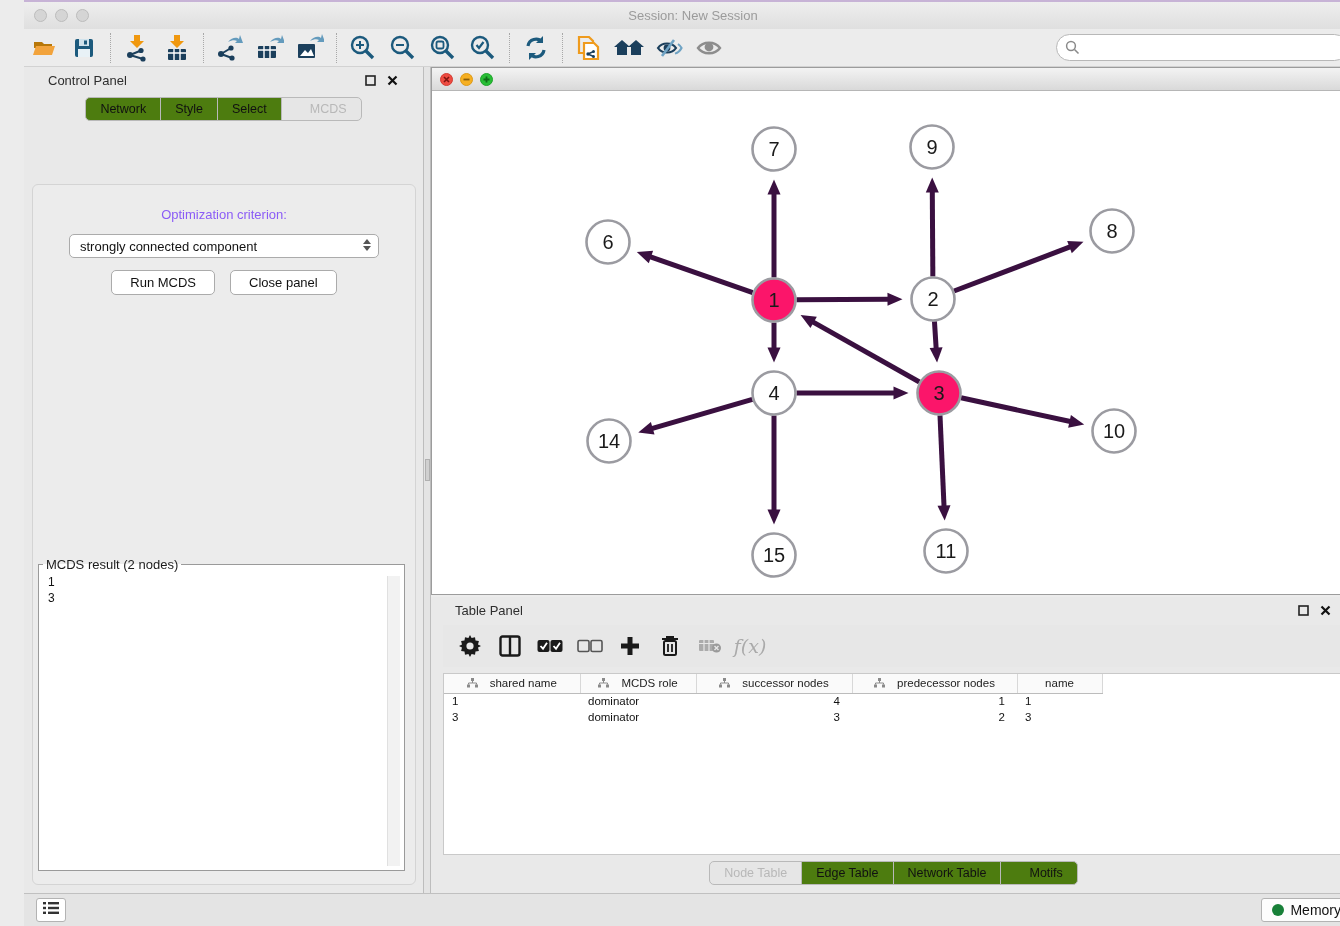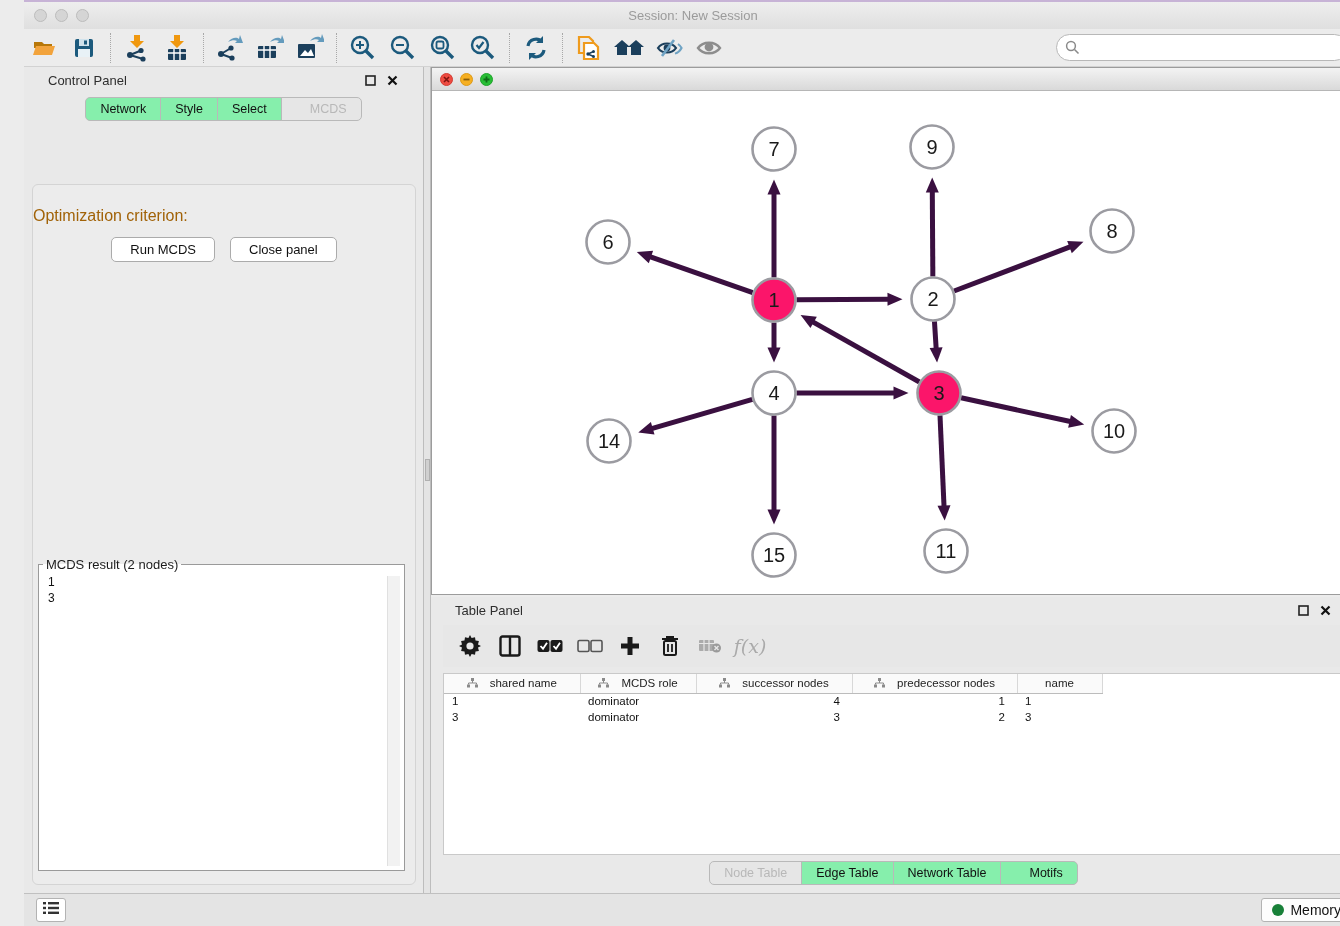--- a/index.html
+++ b/index.html
@@ -26,32 +26,32 @@
   .search-mag { position:absolute; left:9px; top:6px; }
 
   
   .panel-header { height:26px; display:flex; align-items:center; padding:0 24px; }
   .panel-title { font-size:13px; color:#2e2e2e; }
   .panel-header .spacer { flex:1; }
   .mini-btn { width:16px; height:16px; display:flex; align-items:center; justify-content:center; margin-left:6px; }
 
   
   .tabbar { display:flex; justify-content:center; }
-  .tab { border:1px solid #b9b9b9; background:#86efac; color:#111; font-size:12.5px;
+  .tab { border:1px solid #b9b9b9; background:#4d7c0f; color:#111; font-size:12.5px;
          padding:4px 14px; margin-left:-1px; white-space:nowrap; }
   .tab:first-child { border-radius:5px 0 0 5px; }
   .tab:last-child { border-radius:0 5px 5px 0;padding-left:28px; }
   .tab.active { background:#e6e6e6; color:#b8b8b8; }
 
   
   .control-panel { position:absolute; left:0; top:65px; width:400px; bottom:33px; background:#e9e9e9; }
   .cp-tabs { margin-top:4px; }
   .cp-body { position:absolute; left:8px; right:8px; top:117px; bottom:8px;
              border:1px solid #d4d4d4; border-radius:6px; background:#ececec; }
-  .opt-label { text-align:left; font-size:16px; color:#a16207; margin-top:22px; }
+  .opt-label { text-align:center; font-size:13px; color:#8b5cf6; margin-top:22px; }
   .dropdown { position:relative; margin:12px 36px 0 36px; height:24px; background:#fff;
               border:1px solid #ababab; border-radius:5px; display:flex; align-items:center;
               font-size:13px; padding-left:10px; color:#111; }
   .dd-arrows { position:absolute; right:7px; top:4px; display:flex; flex-direction:column; gap:2px; }
   .dd-arrows .up { width:0; height:0; border-left:4px solid transparent; border-right:4px solid transparent; border-bottom:5px solid #555; }
   .dd-arrows .down { width:0; height:0; border-left:4px solid transparent; border-right:4px solid transparent; border-top:5px solid #555; }
   .btn-row { display:flex; justify-content:center; gap:15px; margin-top:12px; }
   .push-btn { background:#fff; border:1px solid #ababab; border-radius:5px; font-size:13px;
               color:#111; padding:4px 18px; font-family:"Liberation Sans",sans-serif; }
   .result-box { position:absolute; left:5px; right:10px; top:372px; bottom:13px;
@@ -274,20 +274,27 @@
       </span>
     </div>
     <div class="tabbar cp-tabs">
       <div class="tab">Network</div>
       <div class="tab">Style</div>
       <div class="tab">Select</div>
       <div class="tab active">MCDS</div>
     </div>
     <div class="cp-body">
       <div class="opt-label">Optimization criterion:</div>
+      <div class="dropdown">
+        <span>strongly connected component</span>
+        <span class="dd-arrows">
+            <span class="up"></span>
+            <span class="down"></span>
+          </span>
+      </div>
       <div class="btn-row">
         <button class="push-btn">Run MCDS</button>
         <button class="push-btn">Close panel</button>
       </div>
       <fieldset class="result-box">
         <legend>MCDS result (2 nodes)</legend>
         <div class="result-inner">
           <div class="result-line">1</div>
           <div class="result-line">3</div>
           <div class="result-scroll"></div>

